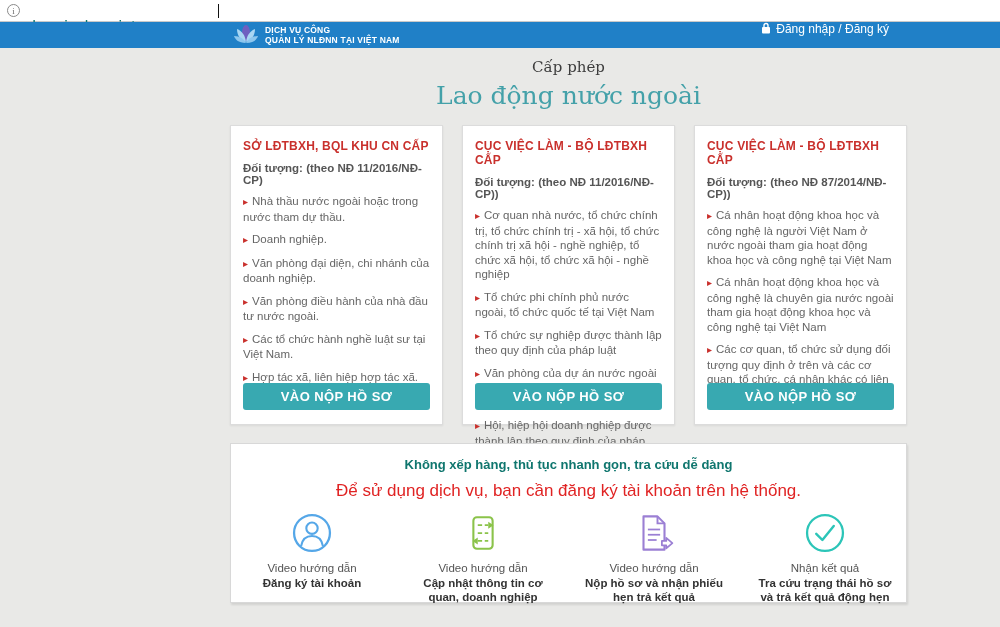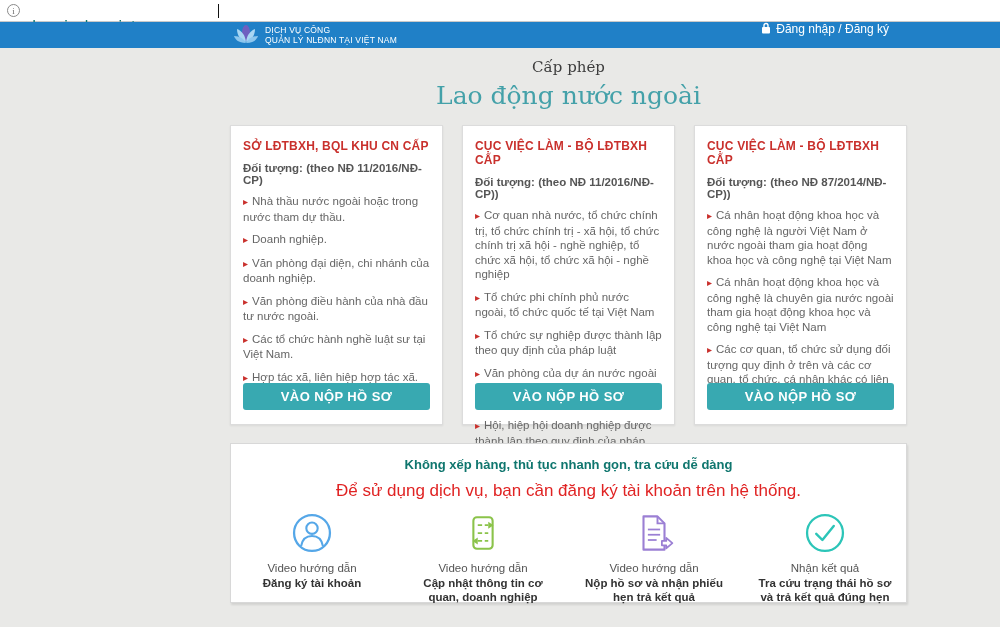--- a/index.html
+++ b/index.html
@@ -26,21 +26,21 @@
   .url-text { font-size:16px; color:#0f766e;margin-top:32px; }
   .caret { display:inline-block; width:1px; height:14px; background:#111; vertical-align:middle; margin-left:1px; }
 
   
   .topbar {
     position:absolute; top:22px; left:0; width:1000px; height:26px;
     background:#2080c7;
   }
   .brand { position:absolute; left:233px; top:1px; display:flex; align-items:center; height:24px; }
   .brand svg { width:26px; height:22px; margin-right:6px; }
-  .brand-text { color:#ffffff; font-size:8.5px; font-weight:normal; line-height:10px; letter-spacing:.2px; }
+  .brand-text { color:#ffffff; font-size:8.5px; font-weight:bold; line-height:10px; letter-spacing:.2px; }
   .auth {
     position:absolute; right:111px; top:0; height:26px;
     display:flex; cursor:pointer;
   }
   .auth svg { width:10px; height:12px; margin-right:5px; }
   .auth span { color:#ffffff; font-size:12px; }
 
   
   .main { position:absolute; left:230px; top:48px; width:677px; }
 
@@ -209,17 +209,17 @@
     </div>
 
     <div class="feature">
       <div class="feature-icon">
         <svg width="42" height="42" viewBox="0 0 48 48">
           <circle cx="24" cy="24" r="20.5" fill="none" stroke="#2cc5b8" stroke-width="2.6"></circle>
           <path d="M14 25 l7 7 L34 16" fill="none" stroke="#2cc5b8" stroke-width="2.8" stroke-linecap="round" stroke-linejoin="round"></path>
         </svg>
       </div>
       <div class="feature-caption">Nhận kết quả</div>
-      <div class="feature-label">Tra cứu trạng thái hồ sơ và trả kết quả đúng hẹn</div>
+      <div class="feature-label">Tra cứu trạng thái hồ sơ và trả kết quả động hẹn</div>
     </div>
 
   </div>
 </div>
 
 </body></html>

